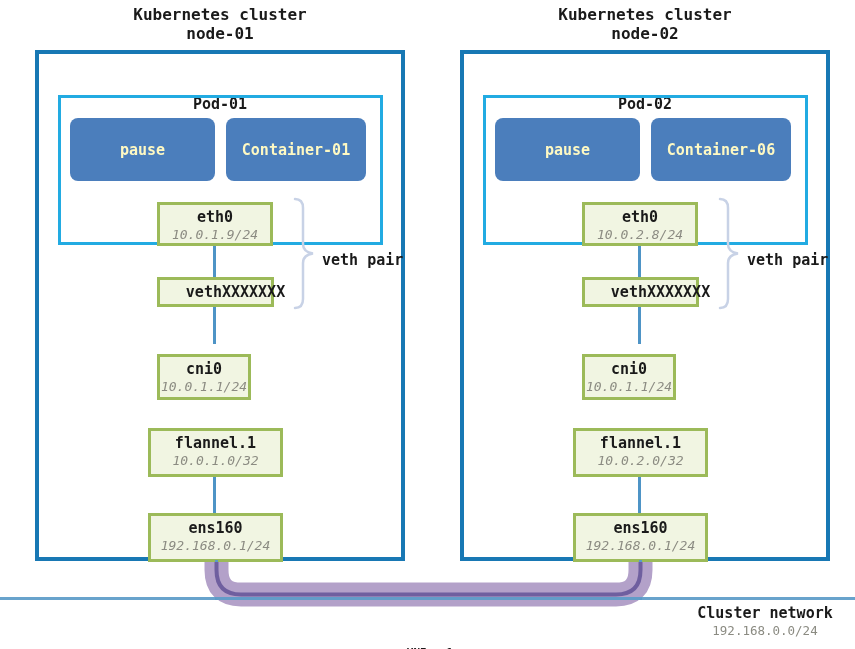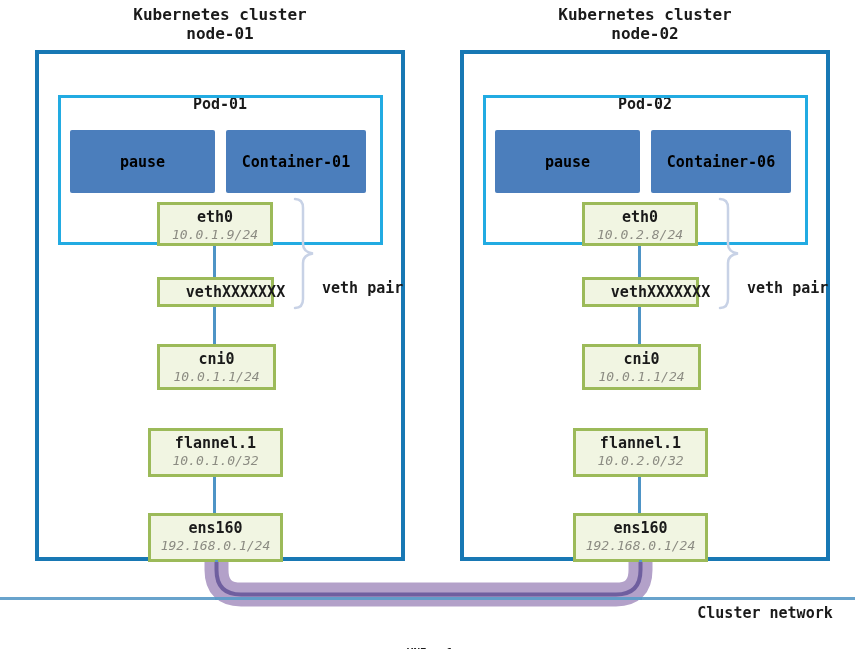--- a/index.html
+++ b/index.html
@@ -23,41 +23,41 @@
   .node-col.left{left:35px;}
   .node-col.right{left:460px;}
   .node-title{position:absolute;top:5px;left:0;width:100%;text-align:center;
     font-size:16px;font-weight:bold;line-height:19px;}
   .node-box{position:absolute;top:50px;left:0;width:370px;height:511px;
     border:4px solid var(--node_border);box-sizing:border-box;background:transparent;}
   .pod-label{position:absolute;top:71px;left:0;width:100%;text-align:center;
     font-size:15px;font-weight:bold;margin-top:24px;}
   .pod-box{position:absolute;left:23px;top:95px;width:325px;height:150px;
     border:3px solid var(--pod_border);box-sizing:border-box;}
-  .ctr{position:absolute;height:63px;top:130px;border-radius:2px;background:var(--container_fill);
-    display:flex;align-items:center;justify-content:center;color:#000000;
+  .ctr{position:absolute;height:63px;top:118px;border-radius:8px;background:var(--container_fill);
+    display:flex;align-items:center;justify-content:center;color:#fef9c3;
     font-size:15px;font-weight:bold;}
   .ctr.pause{left:35px;width:145px;}
   .ctr.app{left:191px;width:140px;}
   .iface{position:absolute;border:3px solid var(--iface_border);background:var(--iface_fill);
     box-sizing:border-box;text-align:center;}
   .iface .if-name{font-size:15px;font-weight:bold;line-height:19px;margin-top:3px;}
   .iface .if-ip{font-size:13px;line-height:15px;color:var(--ip_text);font-style:italic;}
   .iface.eth0{left:122px;top:202px;width:116px;height:44px;}
   .iface.veth{left:122px;top:277px;width:117px;height:30px;display:flex;align-items:center;justify-content:center;padding-left:40px;}
   .iface.veth .if-name{margin-top:0;}
-  .iface.cni0{left:122px;top:344px;width:119px;height:46px;}
+  .iface.cni0{left:122px;top:354px;width:94px;height:46px;}
   .iface.flannel{left:113px;top:428px;width:135px;height:49px;}
   .iface.ens160{left:113px;top:513px;width:135px;height:49px;}
   .vline{position:absolute;left:178px;width:3px;background:var(--connector);}
   .vline.l1{top:246px;height:31px;}
   .vline.l2{top:307px;height:37px;}
   .vline.l3{top:477px;height:36px;}
   .brace-svg{position:absolute;left:258px;top:197px;width:26px;height:114px;}
-  .veth-pair-label{position:absolute;left:287px;top:251px;font-size:15px;font-weight:bold;white-space:nowrap;margin-top:28px;}
+  .veth-pair-label{position:absolute;left:287px;top:251px;font-size:15px;font-weight:bold;white-space:nowrap;}
   #net-overlay{position:absolute;left:0;top:0;width:855px;height:649px;pointer-events:none;}
   .vni-label{position:absolute;left:360px;top:646px;width:140px;text-align:center;
     font-size:11px;font-weight:bold;}
   .cluster-net{position:absolute;left:683px;top:604px;width:164px;text-align:center;}
   .cluster-net .cn-title{font-size:15px;font-weight:bold;line-height:18px;}
   .cluster-net .cn-cidr{font-size:12.5px;color:var(--ip_text);line-height:16px;margin-top:1px;}
 </style>
 </head>
 <body>
 
@@ -149,15 +149,16 @@
     <path d="M216.5,560 L216.5,600" stroke="var(--cluster_line)" stroke-width="3" fill="none"></path>
     <path d="M640.5,560 L640.5,600" stroke="var(--cluster_line)" stroke-width="3" fill="none"></path>
     <path d="M216.5,562 L216.5,570 Q216.5,594.5 241,594.5 L616,594.5 Q640.5,594.5 640.5,570 L640.5,562" fill="none" stroke="var(--tunnel_light)" stroke-width="24"></path>
     <path d="M0,598.5 L855,598.5" stroke="var(--cluster_line)" stroke-width="3" opacity="0.92" fill="none"></path>
     <path d="M216.5,562 L216.5,570 Q216.5,594.5 241,594.5 L616,594.5 Q640.5,594.5 640.5,570 L640.5,562" fill="none" stroke="var(--tunnel_dark)" stroke-width="4"></path>
   </svg>
 
   <div class="vni-label">VNI = 1</div>
   <div class="cluster-net">
     <div class="cn-title">Cluster network</div>
+    <div class="cn-cidr">192.168.0.0/24</div>
   </div>
 
 </div>
 
 </body></html>

